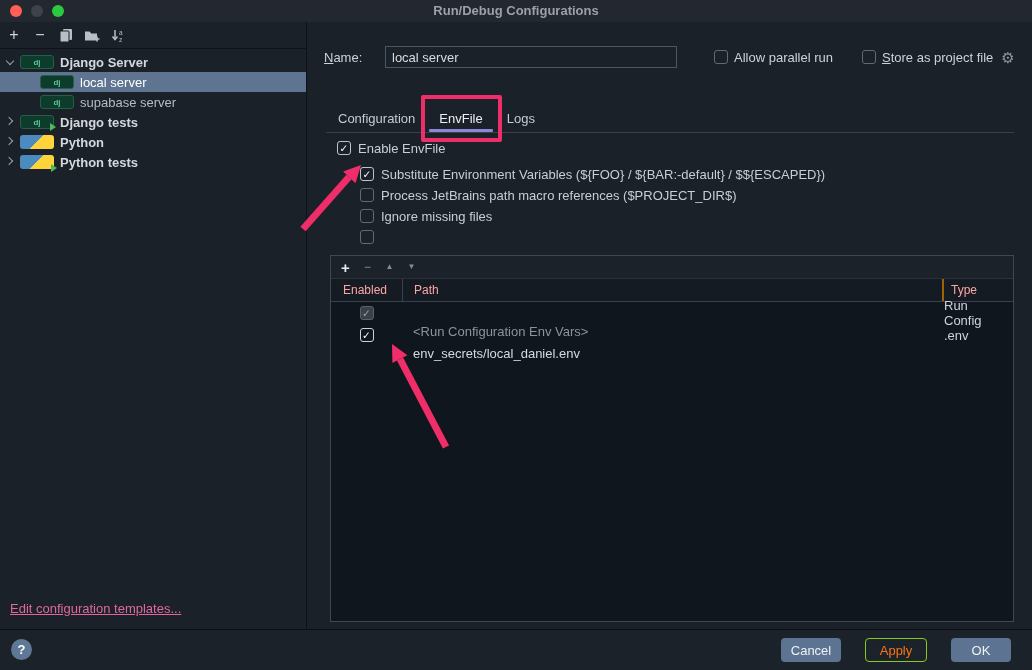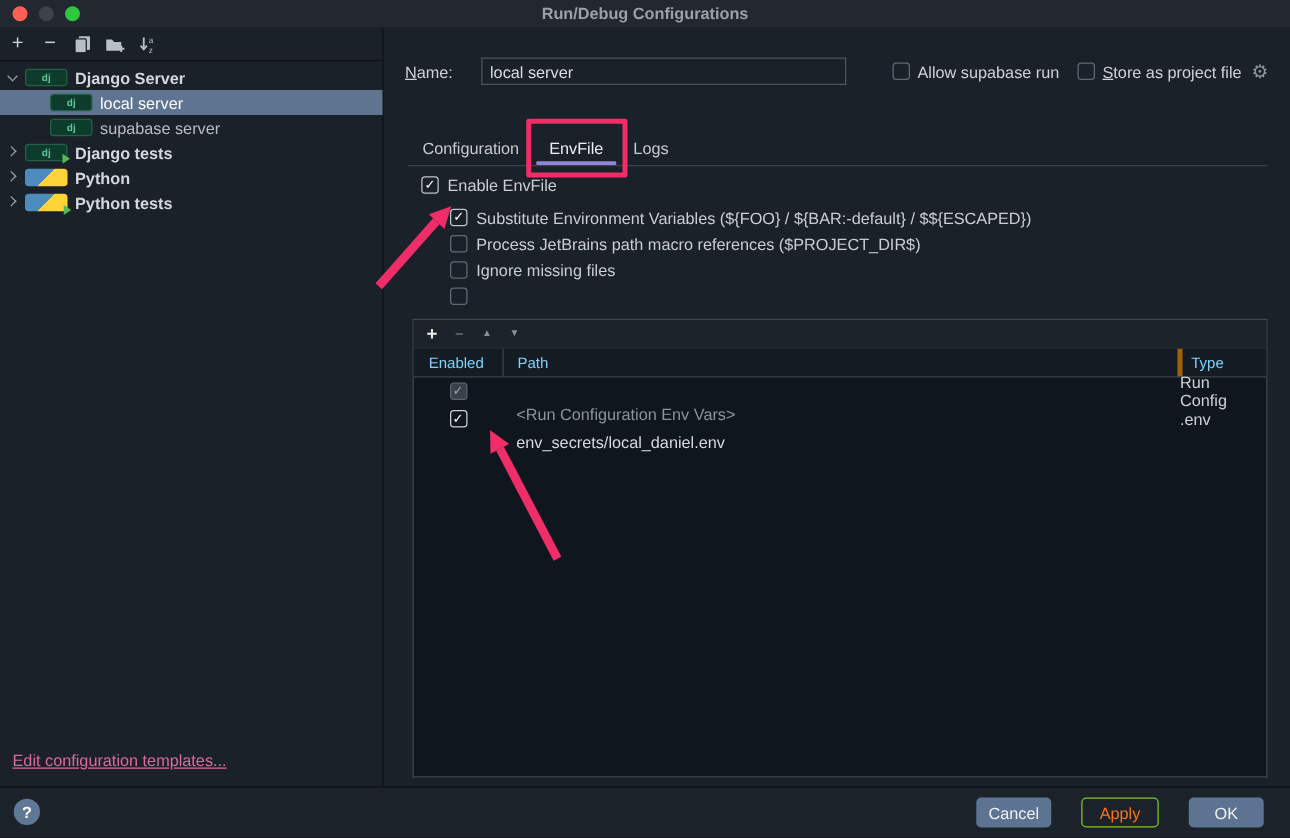--- a/index.html
+++ b/index.html
@@ -73,26 +73,26 @@
   .opt { position:absolute; height:16px; display:flex; align-items:center; gap:7px; color:#C9CED3; }
 
   
   .tbl { position:absolute; left:23px; top:233px; width:684px; height:367px;
          border:1px solid #3F4750; background:#10161D; }
   .tbl-toolbar { height:23px; background:#1C222A; border-bottom:1px solid #2A313A;
                  display:flex; align-items:center; padding-left:8px; gap:9px; }
   .ttb { width:13px; text-align:center; color:#868D95; font-size:12px; line-height:1; cursor:default; }
   .ttb.add { color:#E8EAEC; font-size:15px; font-weight:bold; }
   .ttb.tri { font-size:8px; }
-  .thead { height:23px; display:flex; align-items:center; color:#7dd3fc; font-size:12px;
+  .thead { height:23px; display:flex; align-items:center; color:#fca5a5; font-size:12px;
            border-bottom:1px solid #3A414A; background:#151B23; }
   .th { height:100%; display:flex; align-items:center; }
   .th.c1 { width:71px; padding-left:12px; }
   .th.c2 { width:540px; padding-left:11px; border-left:1px solid #3A414A; }
-  .th.c3 { width:60px; padding-left:7px; border-left:4px solid #a16207; }
+  .th.c3 { width:60px; padding-left:7px; border-left:2px solid #a16207; }
   .tr { height:22px; display:flex; align-items:center; }
   .td.c1 { width:71px; display:flex; justify-content:center; }
   .td.c2 { width:540px; padding-left:11px; color:#D6DADE;margin-top:36px; }
   .td.c3 { width:62px; padding-left:2px; color:#CED2D8; }
   .tr.dim .td.c2 { color:#8C939B; }
 
   
   .footer { position:absolute; left:0; right:0; bottom:0; height:41px;
             background:#1C222A; border-top:1px solid #0D1014; }
   .help { position:absolute; left:11px; top:9px; width:21px; height:21px; border-radius:50%;
@@ -193,21 +193,21 @@
   </div>
 
   <div class="main">
     <div class="name-row">
       <span class="name-label">Name:</span>
     </div>
     <input class="name-input" value="local server" style="">
 
     <div class="hdr-check allow">
       <span class="cb"></span>
-      <span>Allow supabase run</span>
+      <span>Allow parallel run</span>
     </div>
     <div class="hdr-check store">
       <span class="cb"></span>
       <span class="store-label">Store as project file</span>
       <span class="gear">⚙</span>
     </div>
 
     <div class="tabs">
       <div class="tab">Configuration</div>
       <div class="tab active">EnvFile</div>

